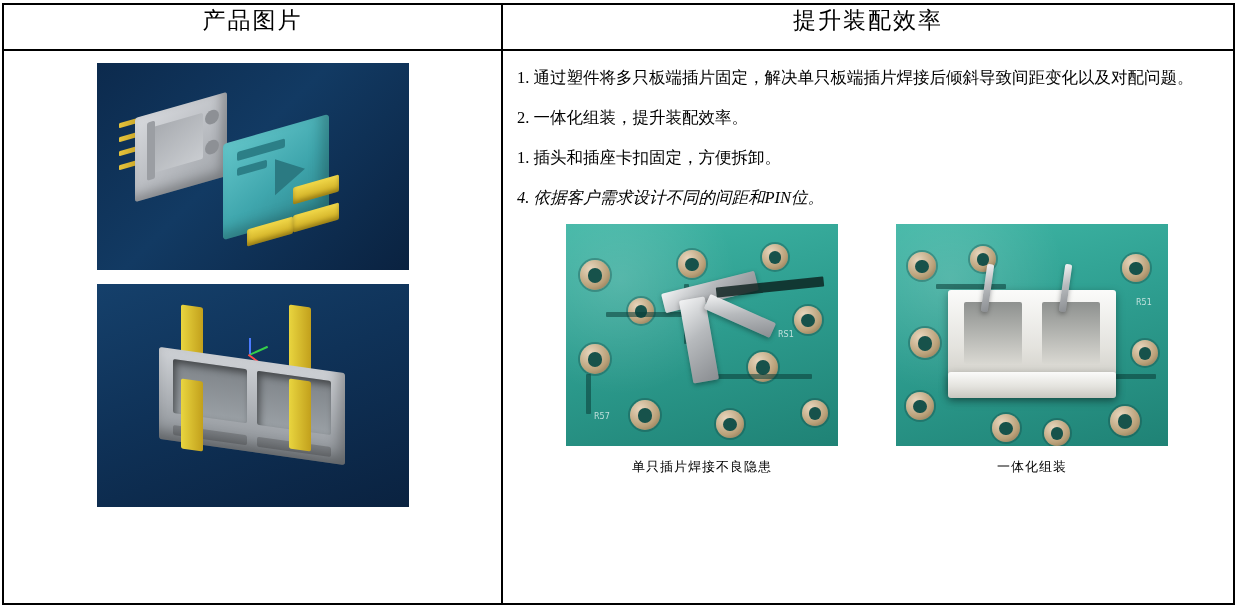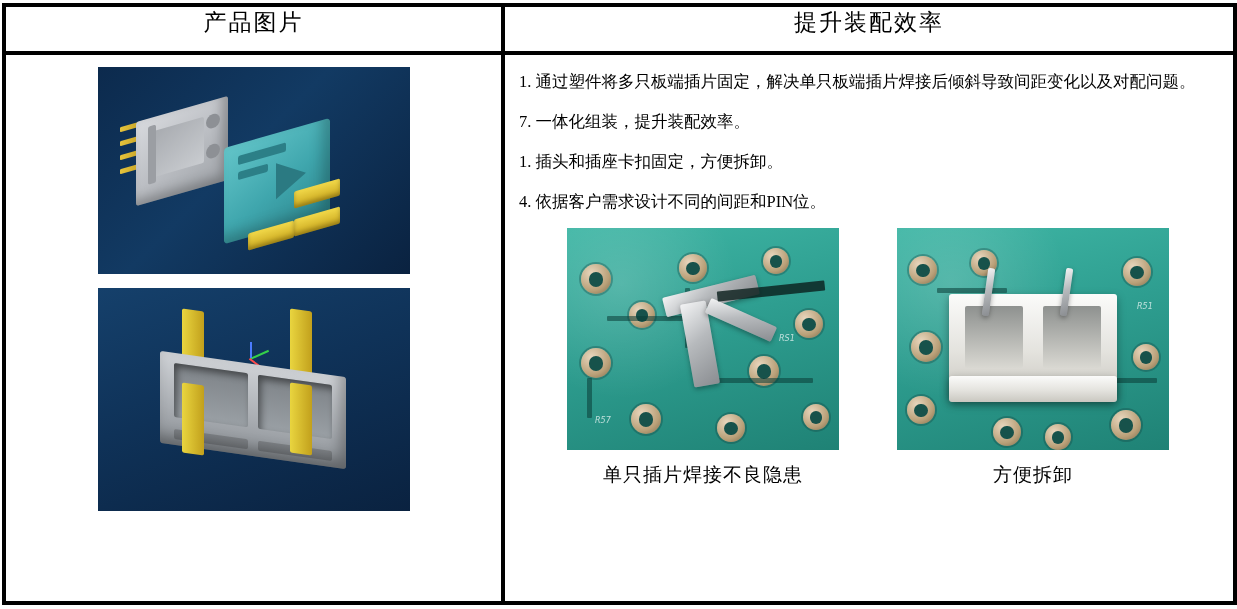--- a/index.html
+++ b/index.html
@@ -19,21 +19,21 @@
     background: #ffffff;
   }
   table.spec-table {
     border-collapse: collapse;
     width: 1233px;
     height: 602px;
     margin: 3px 0 0 2px;
     table-layout: fixed;
   }
   table.spec-table td, table.spec-table th {
-    border: 4px solid #000000;
+    border: 2px solid #000000;
     vertical-align: top;
     padding: 0;
     margin-top: 40px;
   }
   th.head-cell {
     height: 44px;
     font-weight: normal;
     font-size: 23px;
     text-align: center;
     vertical-align: middle;
@@ -170,21 +170,21 @@
     padding: 14px 16px 12px 14px;
   }
   .feature-list {
     font-size: 16.5px;
     line-height: 1.52;
   }
   .feature-item {
     margin: 0 0 15px 0;
     text-indent: 0;
   }
-  .feature-item:last-of-type { margin-bottom: 10px; }
+  .feature-item:last-of-type { margin-bottom: 10px; font-style: italic; }
   .photos {
     display: flex;
     justify-content: center;
     gap: 58px;
     margin-top: 14px;
   }
   .photo-block {
     display: flex;
     flex-direction: column;
     align-items: center;
@@ -220,37 +220,36 @@
   .trace {
     position: absolute;
     background: rgba(10,60,55,.55);
     border-radius: 1px;
   }
   .silk {
     position: absolute;
     color: rgba(255,255,255,.7);
     font-size: 8px;
     font-family: "DejaVu Sans", sans-serif;
-    font-style: italic;
   }
   .metal-part {
     position: absolute;
     background: linear-gradient(150deg, #f2f3f4, #b7babd 45%, #8a8d91 100%);
     border-radius: 2px;
     box-shadow: 0 2px 5px rgba(0,0,0,.35);
   }
   .white-housing {
     position: absolute;
     background: linear-gradient(180deg, #fbfbfa 0%, #e4e3de 55%, #c9c7c0 100%);
     border-radius: 3px;
     box-shadow: 0 3px 8px rgba(0,0,0,.35);
   }
   .photo-caption {
     margin-top: 12px;
-    font-size: 19px;
+    font-size: 13px;
     letter-spacing: 1px;
   }
 </style>
 </head>
 <body>
 
 <div class="page">
   <table class="spec-table">
     <colgroup>
       <col class="left-col">
@@ -307,21 +306,21 @@
               <div class="cn2-blade" style="left:192px; top:96px; height:70px; z-index:3;"></div>
             </div>
 
           </div>
         </td>
 
         <td>
           <div class="right-body">
             <div class="feature-list">
               <p class="feature-item">1. 通过塑件将多只板端插片固定，解决单只板端插片焊接后倾斜导致间距变化以及对配问题。</p>
-              <p class="feature-item">7. 一体化组装，提升装配效率。</p>
+              <p class="feature-item">2. 一体化组装，提升装配效率。</p>
               <p class="feature-item">1. 插头和插座卡扣固定，方便拆卸。</p>
               <p class="feature-item">4. 依据客户需求设计不同的间距和PIN位。</p>
             </div>
 
             <div class="photos">
 
               <div class="photo-block">
                 <div class="photo pcb">
                   <div class="pad" style="left:14px;  top:36px;  width:30px; height:30px;"></div>
                   <div class="pad" style="left:14px;  top:120px; width:30px; height:30px;"></div>
@@ -361,21 +360,21 @@
                   <div class="trace" style="left:40px;  top:60px;  width:70px; height:5px;"></div>
                   <div class="trace" style="left:200px; top:150px; width:60px; height:5px;"></div>
                   <div class="white-housing" style="left:52px; top:66px; width:168px; height:104px;"></div>
                   <div style="position:absolute;left:68px;top:78px;width:58px;height:62px;background:linear-gradient(180deg,#8e918f,#d9d8d2);border-radius:2px;"></div>
                   <div style="position:absolute;left:146px;top:78px;width:58px;height:62px;background:linear-gradient(180deg,#8e918f,#d9d8d2);border-radius:2px;"></div>
                   <div class="metal-part" style="left:88px; top:40px; width:7px; height:48px; transform:rotate(8deg);"></div>
                   <div class="metal-part" style="left:166px; top:40px; width:7px; height:48px; transform:rotate(8deg);"></div>
                   <div class="white-housing" style="left:52px; top:148px; width:168px; height:26px;"></div>
                   <span class="silk" style="left:240px; top:74px;">R51</span>
                 </div>
-                <div class="photo-caption">方便拆卸</div>
+                <div class="photo-caption">一体化组装</div>
               </div>
 
             </div>
           </div>
         </td>
       </tr>
     </tbody>
   </table>
 </div>
 

